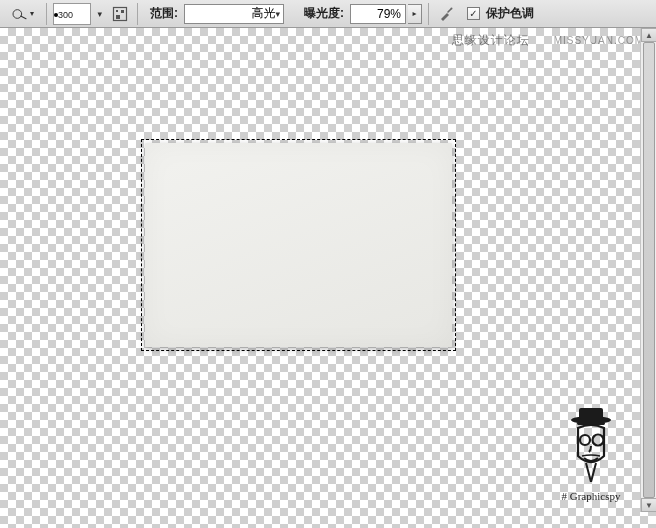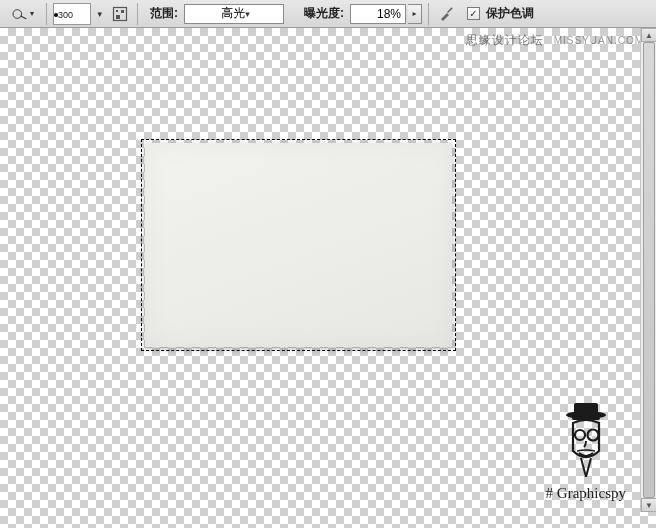--- a/index.html
+++ b/index.html
@@ -23,21 +23,21 @@
     display: flex; align-items: center;
     width: 38px; height: 22px; border: 1px solid #999; background: #fff;
     cursor: pointer; position: relative; padding-top: 2px;
   }
   .brush-dot { width: 4px; height: 4px; background: #000; border-radius: 50%; }
   .brush-sz { font-size: 9px; color: #222; line-height: 9px; margin-top: 1px; }
   .brush-dd { position: absolute; right: -12px; top: 5px; font-size: 9px; color: #333; }
   .icon-btn svg { width: 16px; height: 16px; }
   .lbl { color: #222; margin: 0 4px 0 6px; font-weight: bold; }
   .select {
-    display: flex; align-items: center; justify-content: center;
+    display: flex; align-items: center; justify-content: flex-end;
     height: 20px; background: #fff; border: 1px solid #8a8a8a;
     padding: 0 3px 0 6px; cursor: pointer; min-width: 100px;
   }
   .select .arrow { font-size: 9px; color: #333; }
   .pct-box {
     display: flex; align-items: center; height: 20px;
     border: 1px solid #8a8a8a; background: #fff; min-width: 56px;
     padding: 0 4px; cursor: text; justify-content: flex-end;
   }
   .pct-dd {
@@ -83,29 +83,29 @@
     border-radius: 1px;
   }
   .selection {
     position: absolute; left: 141px; top: 111px; width: 315px; height: 212px;
     border: 1px dashed #000; pointer-events: none;
     background-image: repeating-linear-gradient(45deg,transparent 0 3px,rgba(255,255,255,.0) 3px 6px);
   }
   .wm1 {
     position: absolute; right: 12px; top: 4px; color: rgba(40,40,40,.6);
     font-size: 12px; letter-spacing: 1px; pointer-events: none;
-    display: flex; gap: 10px; align-items: baseline;
+    display: flex; gap: 24px; align-items: baseline;
   }
   .wm1 .sm { font-size: 10px; color: rgba(60,60,60,.5); }
   .credit {
     position: absolute; right: 30px; bottom: 26px; text-align: center;
     color: #222; pointer-events: none;
   }
   .credit svg { width: 70px; height: 74px; display: block; margin: 0 auto; }
-  .credit .tag { font-family: Georgia, serif; font-size: 15px; margin-top: 8px; }
+  .credit .tag { font-family: Georgia, serif; font-size: 11px; margin-top: 8px; }
 </style>
 </head>
 <body>
 
 <div class="toolbar">
 
   <div class="tool-btn icon-btn" style="min-width:34px;">
     <svg viewBox="0 0 24 18">
       <circle cx="8" cy="9" r="6.5" fill="none" stroke="#333" stroke-width="1.4"></circle>
       <path d="M13 12 L21 16" stroke="#333" stroke-width="1.6" stroke-linecap="round"></path>
@@ -135,21 +135,21 @@
   <div class="sep"></div>
 
   <span class="lbl">范围:</span>
   <div class="select">
     <span>高光</span>
     <span class="arrow">▾</span>
   </div>
 
   <span class="lbl" style="margin-left:18px">曝光度:</span>
   <div class="pct-box">
-    <span>18%</span>
+    <span>79%</span>
   </div>
   <div class="pct-dd">
     <span>▸</span>
   </div>
 
   <div class="sep"></div>
 
   <div class="tool-btn icon-btn">
     <svg viewBox="0 0 16 16">
       <path d="M3 13 L9 7 L11 9 L5 15 Z" fill="#6a6a6a"></path>

